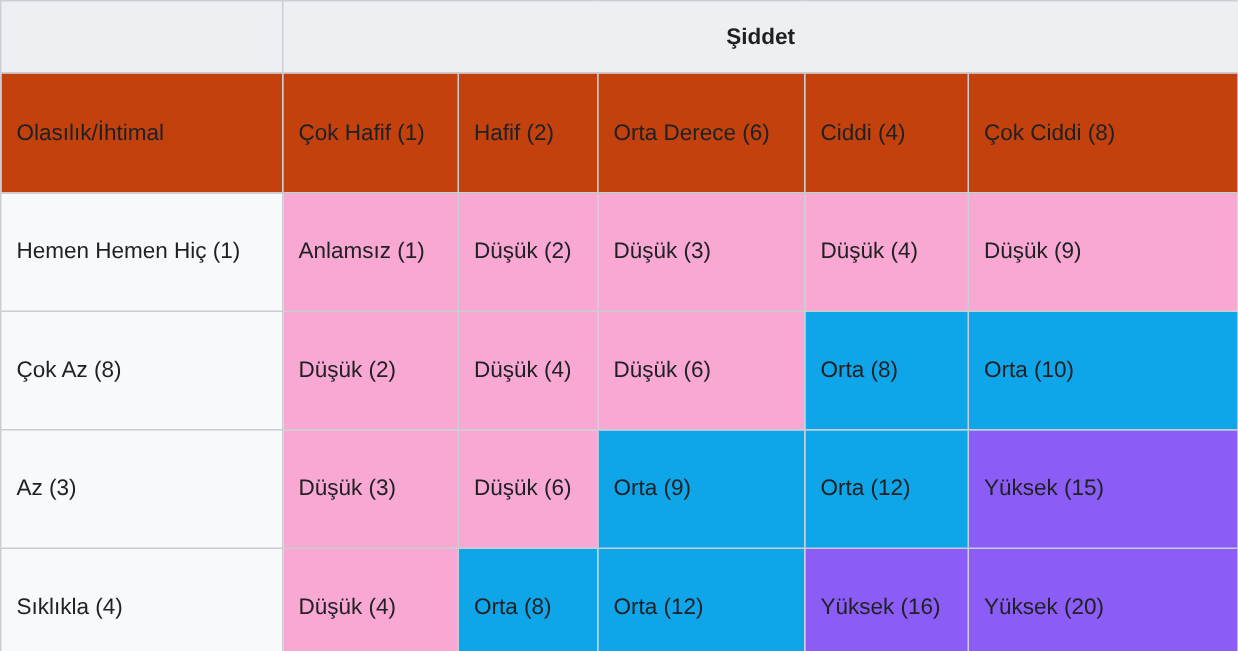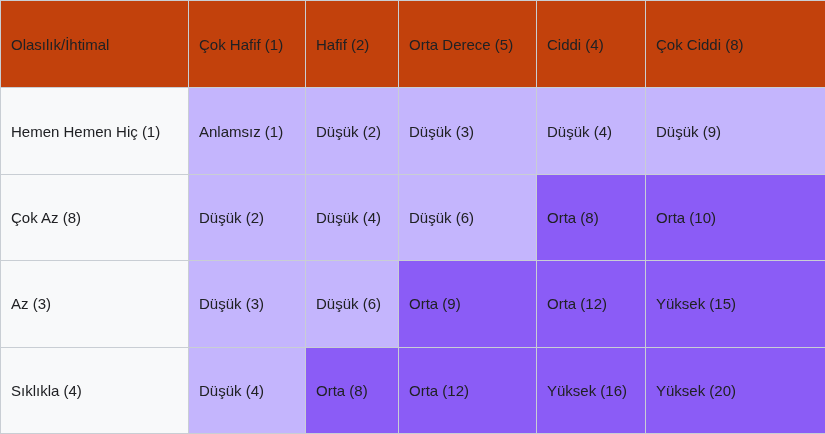--- a/index.html
+++ b/index.html
@@ -52,42 +52,46 @@
   .axis-head {
     background: #c2410c;
   }
   .row-head {
     background: #f8f9fa;
     border-left-color: #f8f9fa;
   }
   tr.header-row-top td { height: 35px; }
   tr.header-row-cols td { height: 67px; }
   tr.data-row td { height: 66px; }
-  .cell-low   { background: #c4b5fd; }
-  .cell-med   { background: #8b5cf6; }
+  .cell-low   { background: #f9a8d4; }
+  .cell-med   { background: #0ea5e9; }
   .cell-high  { background: #8b5cf6; }
 </style>
 </head>
 <body>
 
 <table id="risk-matrix">
   <colgroup>
     <col class="c-label">
       <col class="c-1">
       <col class="c-2">
       <col class="c-3">
       <col class="c-4">
       <col class="c-5">
   </colgroup>
   <tbody id="matrix-body">
+      <tr class="header-row-top">
+        <td class="corner-cell"></td>
+        <td class="severity-head" colspan="5">Şiddet</td>
+      </tr>
       <tr class="header-row-cols">
         <td class="axis-head">Olasılık/İhtimal</td>
         <td class="axis-head">Çok Hafif (1)</td>
         <td class="axis-head">Hafif (2)</td>
-        <td class="axis-head">Orta Derece (5)</td>
+        <td class="axis-head">Orta Derece (6)</td>
         <td class="axis-head">Ciddi (4)</td>
         <td class="axis-head">Çok Ciddi (8)</td>
       </tr>
       <tr class="data-row">
         <td class="row-head">Hemen Hemen Hiç (1)</td>
         <td class="cell-low">Anlamsız (1)</td>
         <td class="cell-low">Düşük (2)</td>
         <td class="cell-low">Düşük (3)</td>
         <td class="cell-low">Düşük (4)</td>
         <td class="cell-low">Düşük (9)</td>

